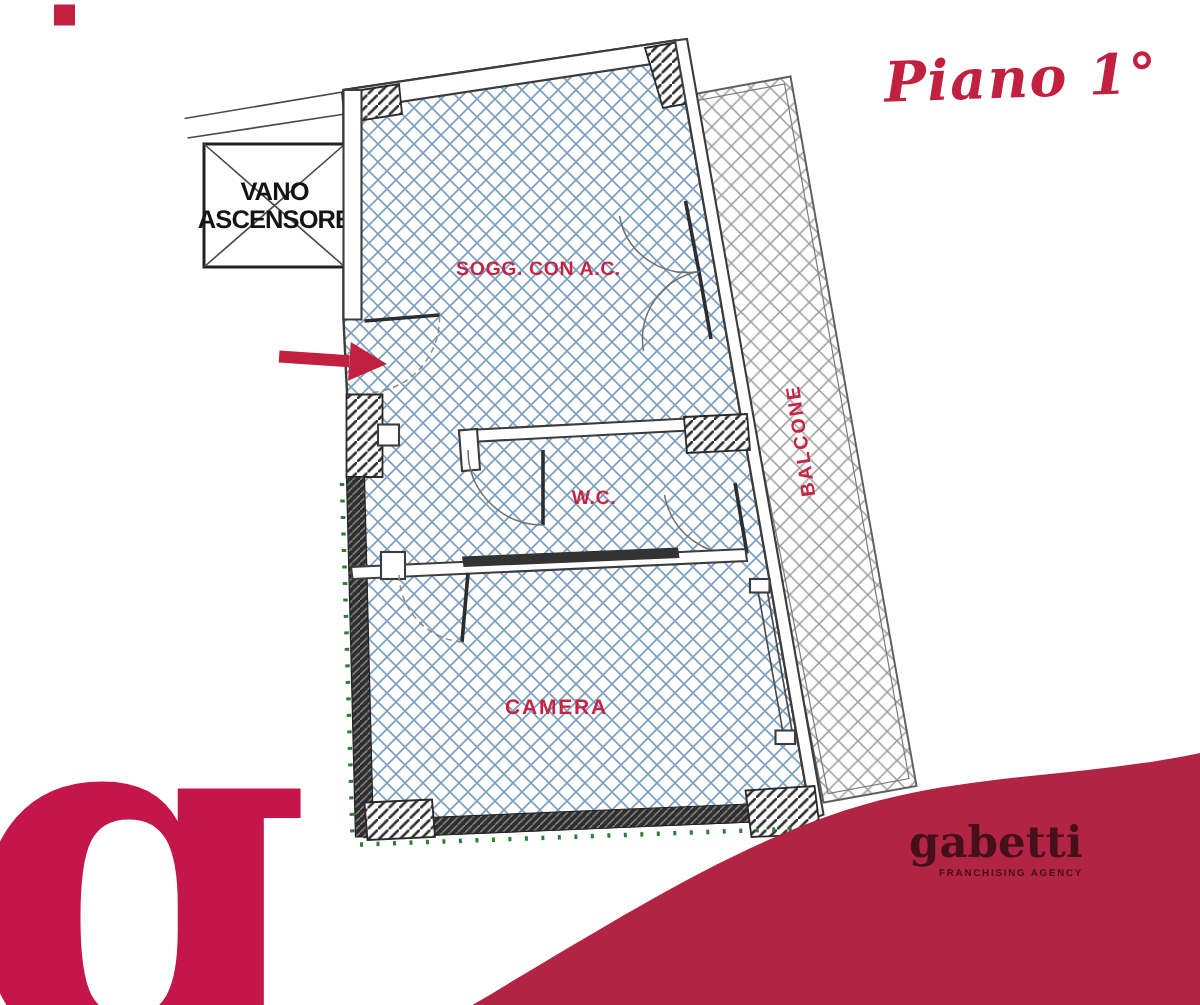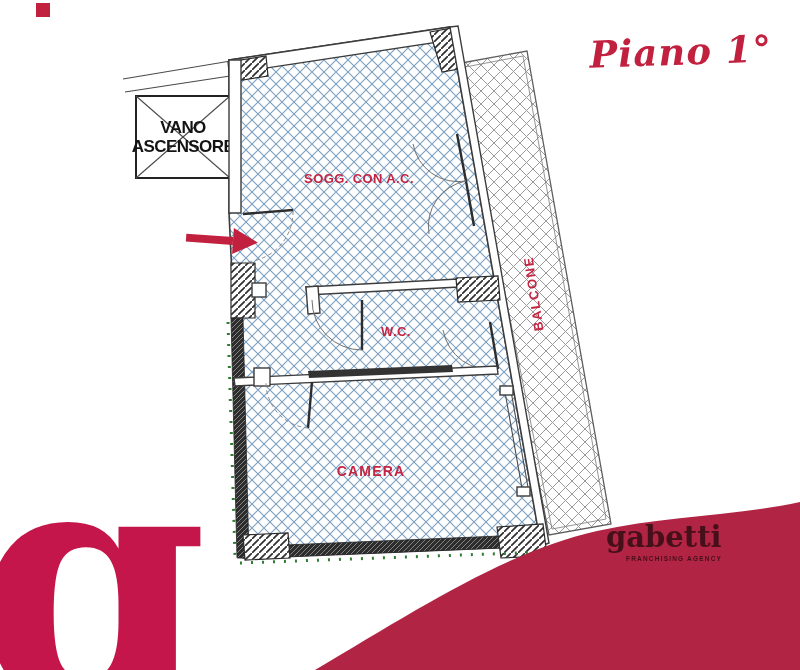--- a/index.html
+++ b/index.html
@@ -38,21 +38,21 @@
             font-size:17px;letter-spacing:-0.6px;}
   .arrow{fill:var(--crimson);}
 
   
   .wave{position:absolute;left:0;top:0;}
   .wave path{fill:var(--crimson-wave);}
   .big-g{position:absolute;left:-24px;top:416px;font-family:"DejaVu Serif",serif;
          font-weight:bold;font-size:332px;line-height:1;color:var(--crimson-bright);}
   .gabetti{position:absolute;left:606px;top:522px;width:130px;color:var(--logo-dark);}
   .gabetti .word{font-family:"DejaVu Serif",serif;font-weight:bold;font-size:29px;
-                 line-height:1.1;letter-spacing:0px;}
+                 line-height:1.1;letter-spacing:0px;margin-top:24px;}
   .gabetti .agency{font-size:6.5px;letter-spacing:1.2px;font-weight:bold;
                    margin-top:1px;padding-left:20px;}
 </style>
 </head>
 <body>
 
 <div class="canvas">
 
   <div class="corner-marker"></div>
 

